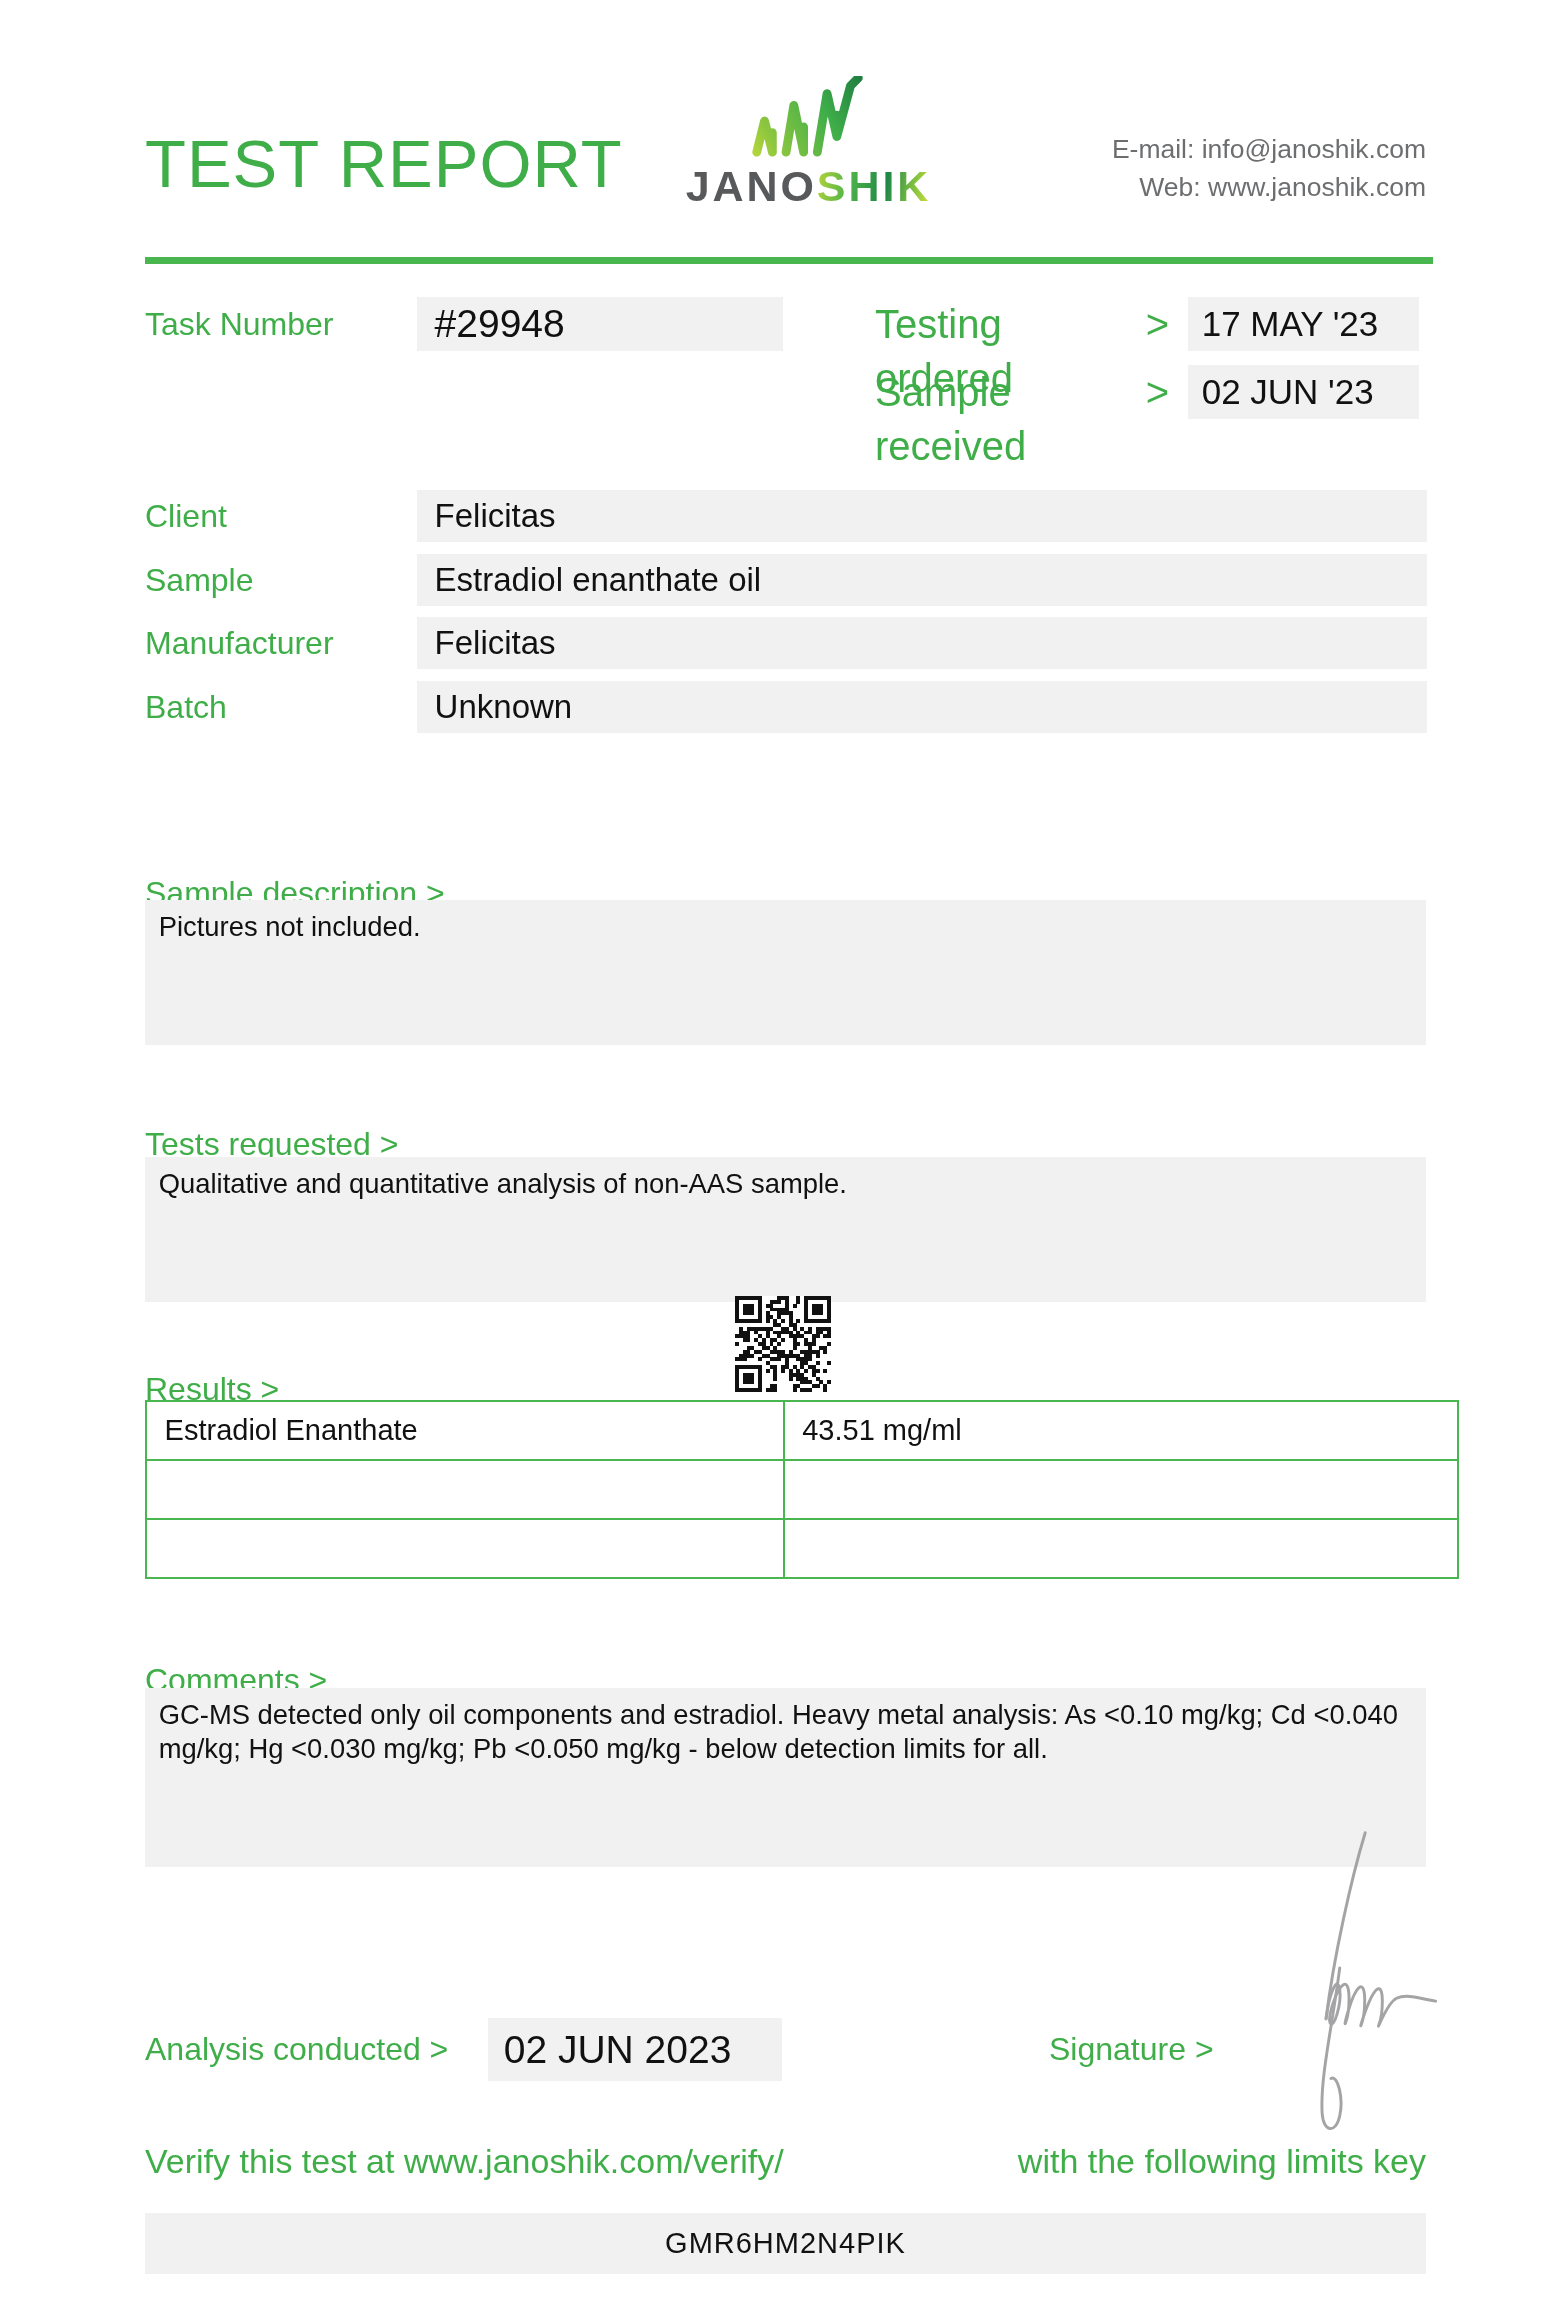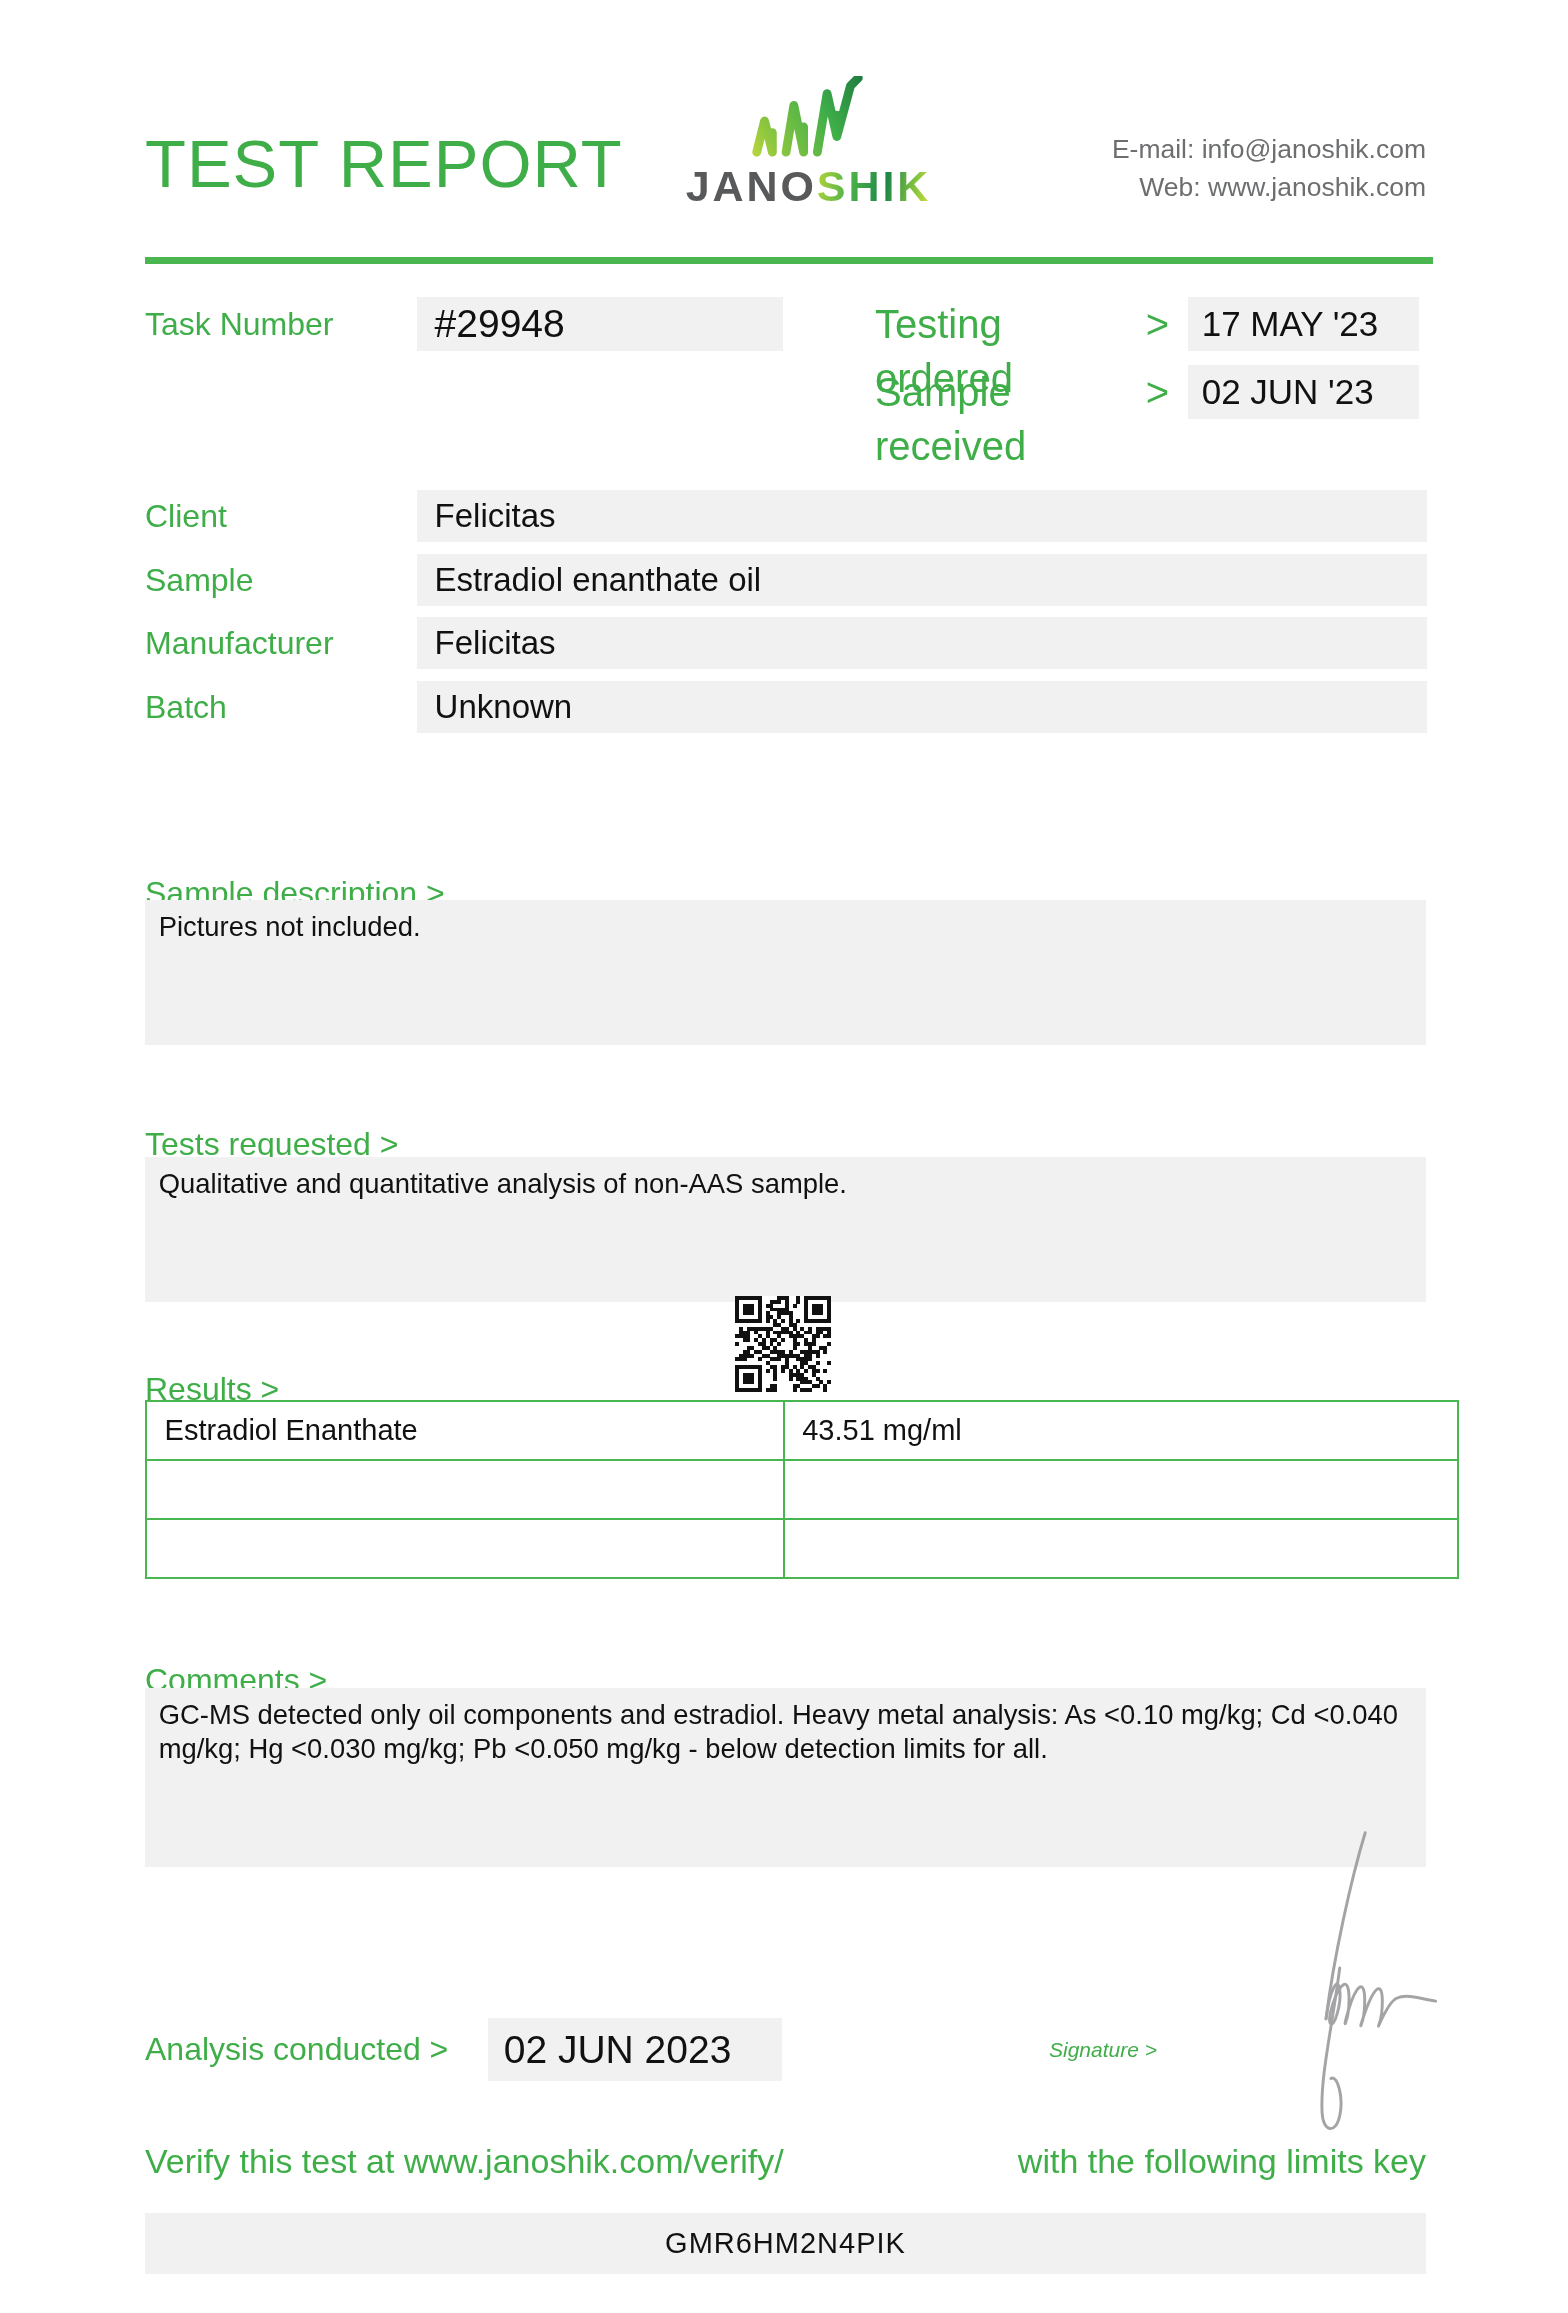--- a/index.html
+++ b/index.html
@@ -62,21 +62,21 @@
   .results-table td{
     border:2.9px solid var(--border-green);
     height:57px;font-size:29px;color:var(--ink);
     padding:0 0 0 17.6px;vertical-align:middle;background:#fff;
   }
   .col-analyte{width:618px;} .col-result{width:655px;}
 
   
   .an-label{left:145px;top:2018px;font-size:32px;line-height:63px;color:var(--accent-green);}
   .an-box{left:488px;top:2018px;width:278px;height:63px;font-size:39px;line-height:63px;padding-left:15.7px;white-space:nowrap;}
-  .sig-label{left:1049px;top:2018px;font-size:21px;line-height:63px;color:var(--accent-green);font-style:italic;}
+  .sig-label{left:1049px;top:2018px;font-size:32px;line-height:63px;color:var(--accent-green);}
   .sig-art{left:1279px;top:1821px;}
 
   
   .verify{left:145px;top:2142px;width:1281px;font-size:34px;color:var(--accent-green);
           text-align:justify;text-align-last:justify;white-space:nowrap;display:flex;justify-content:space-between;}
   .verify span{white-space:nowrap;}
   .key-box{left:145px;top:2213px;width:1281px;height:61px;text-align:center;font-size:29px;line-height:61px;letter-spacing:1px;}
 </style>
 </head>
 <body>

